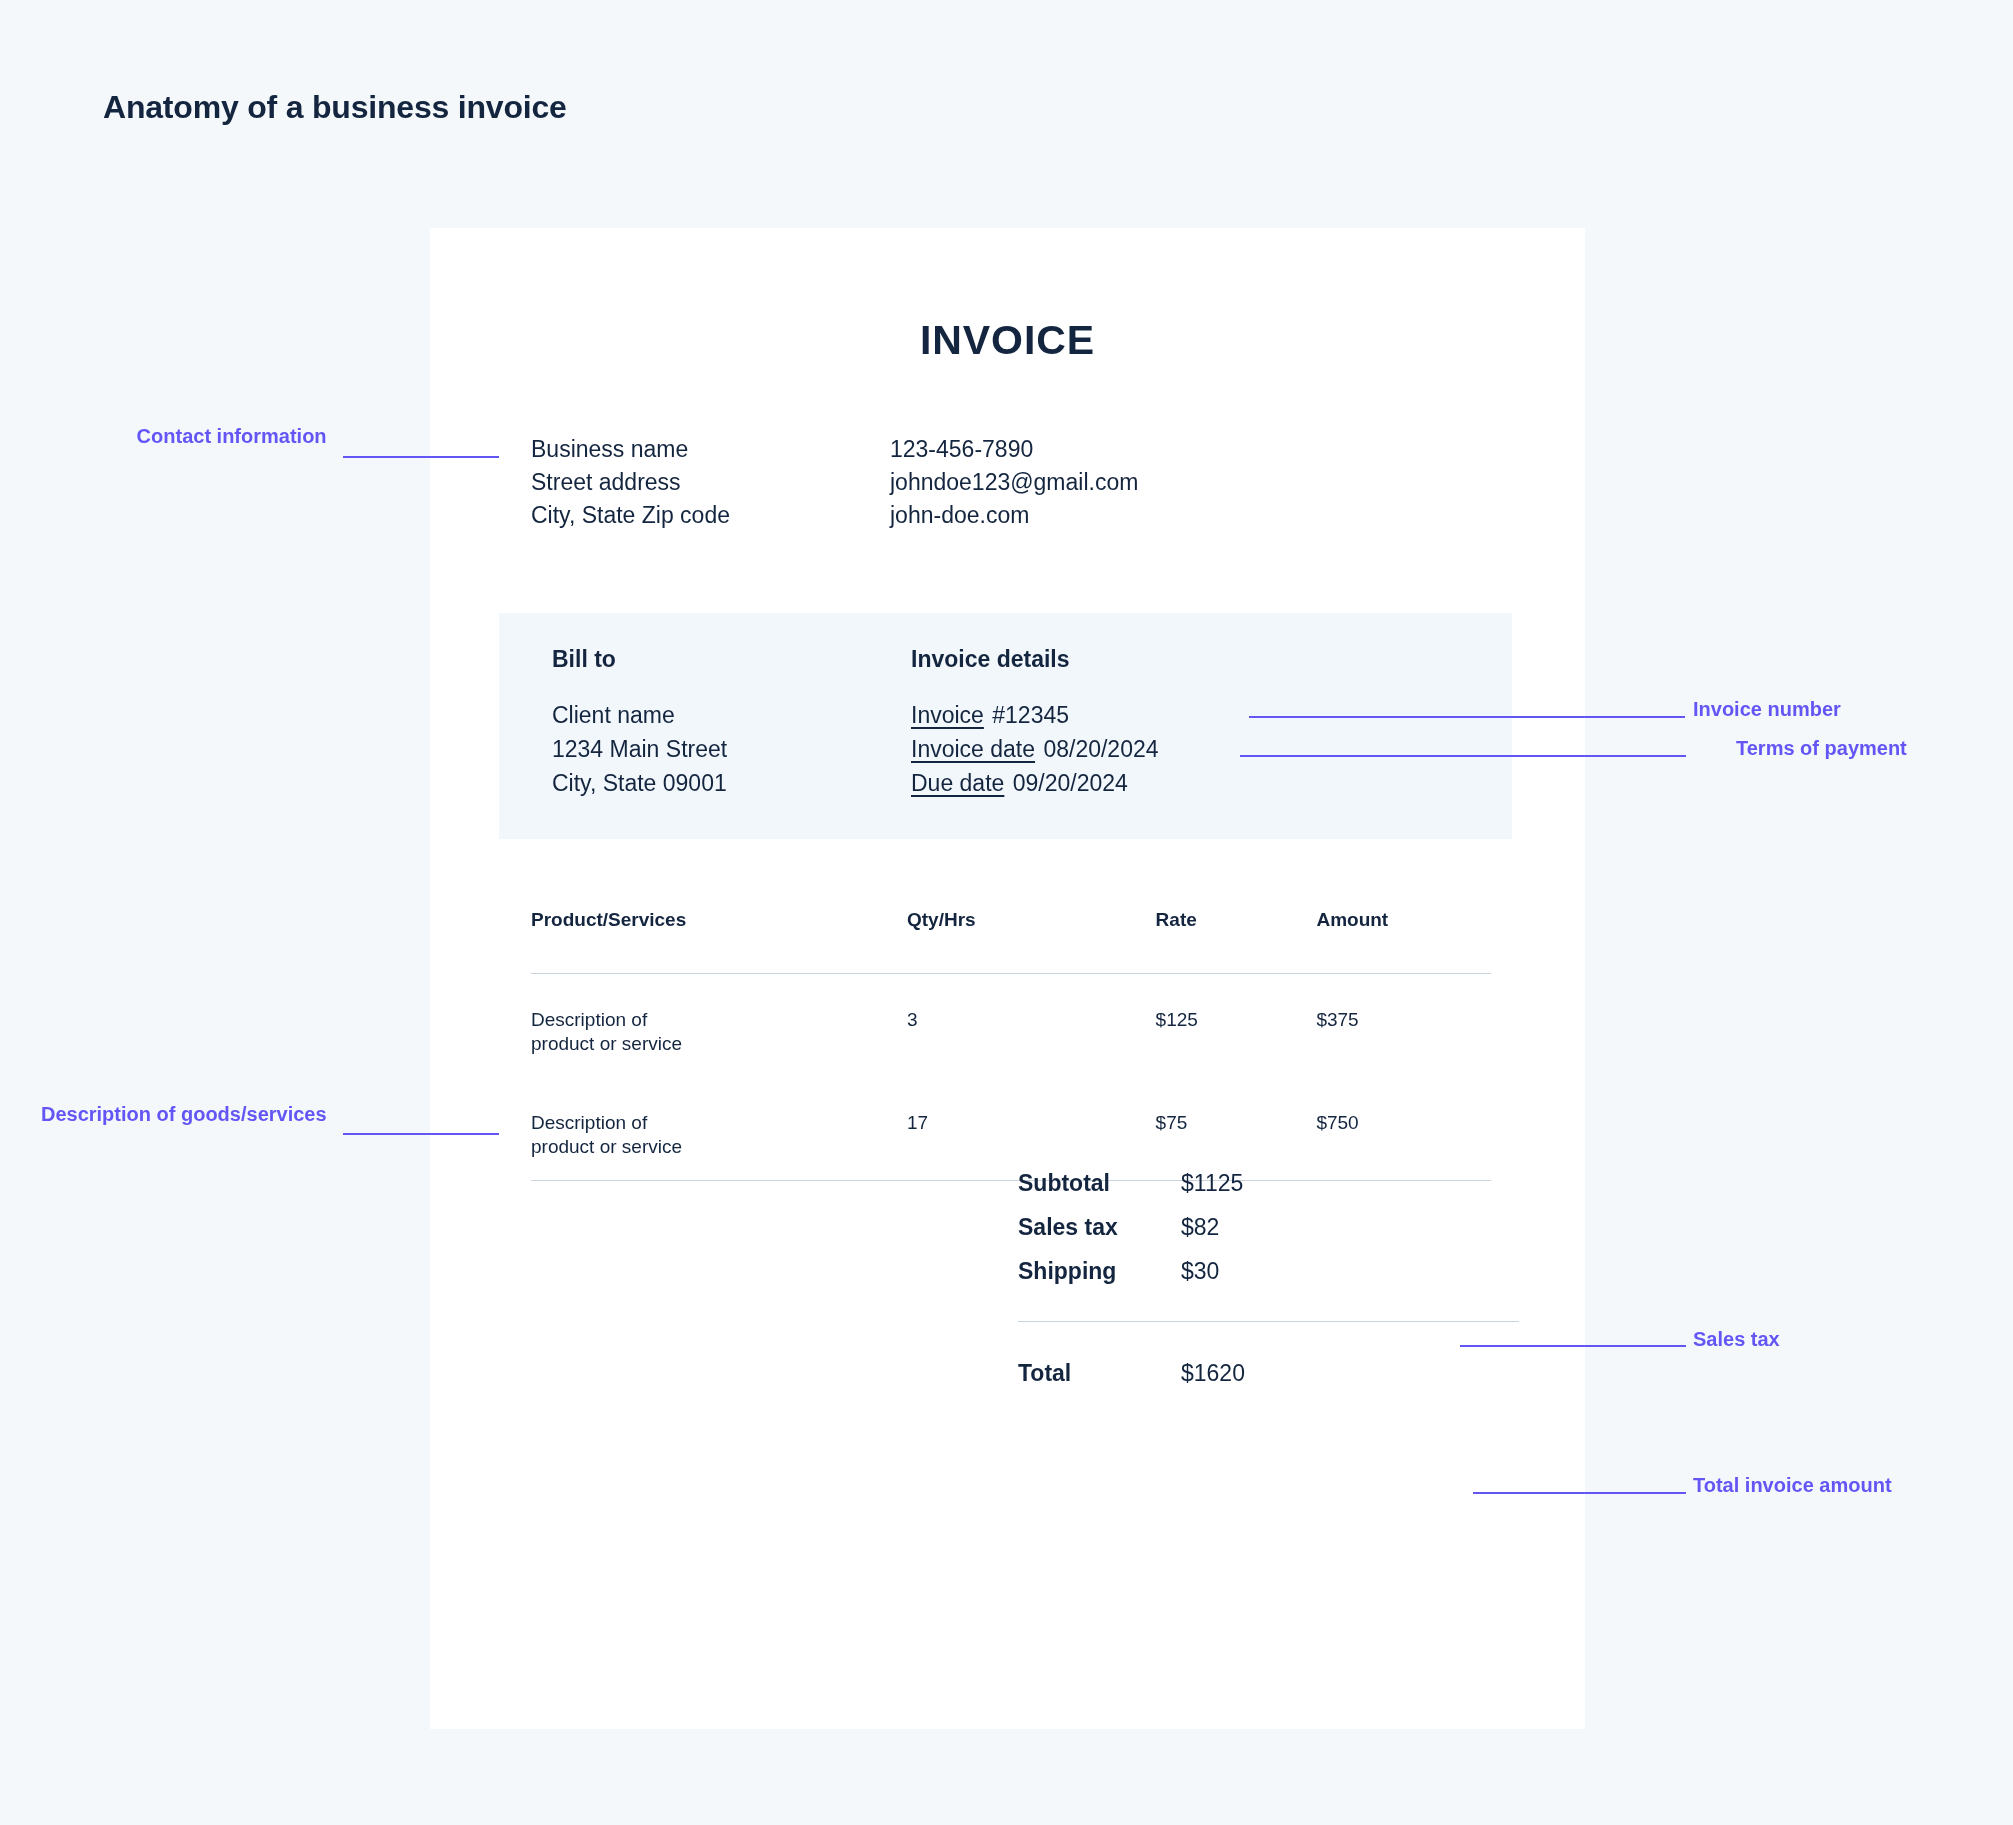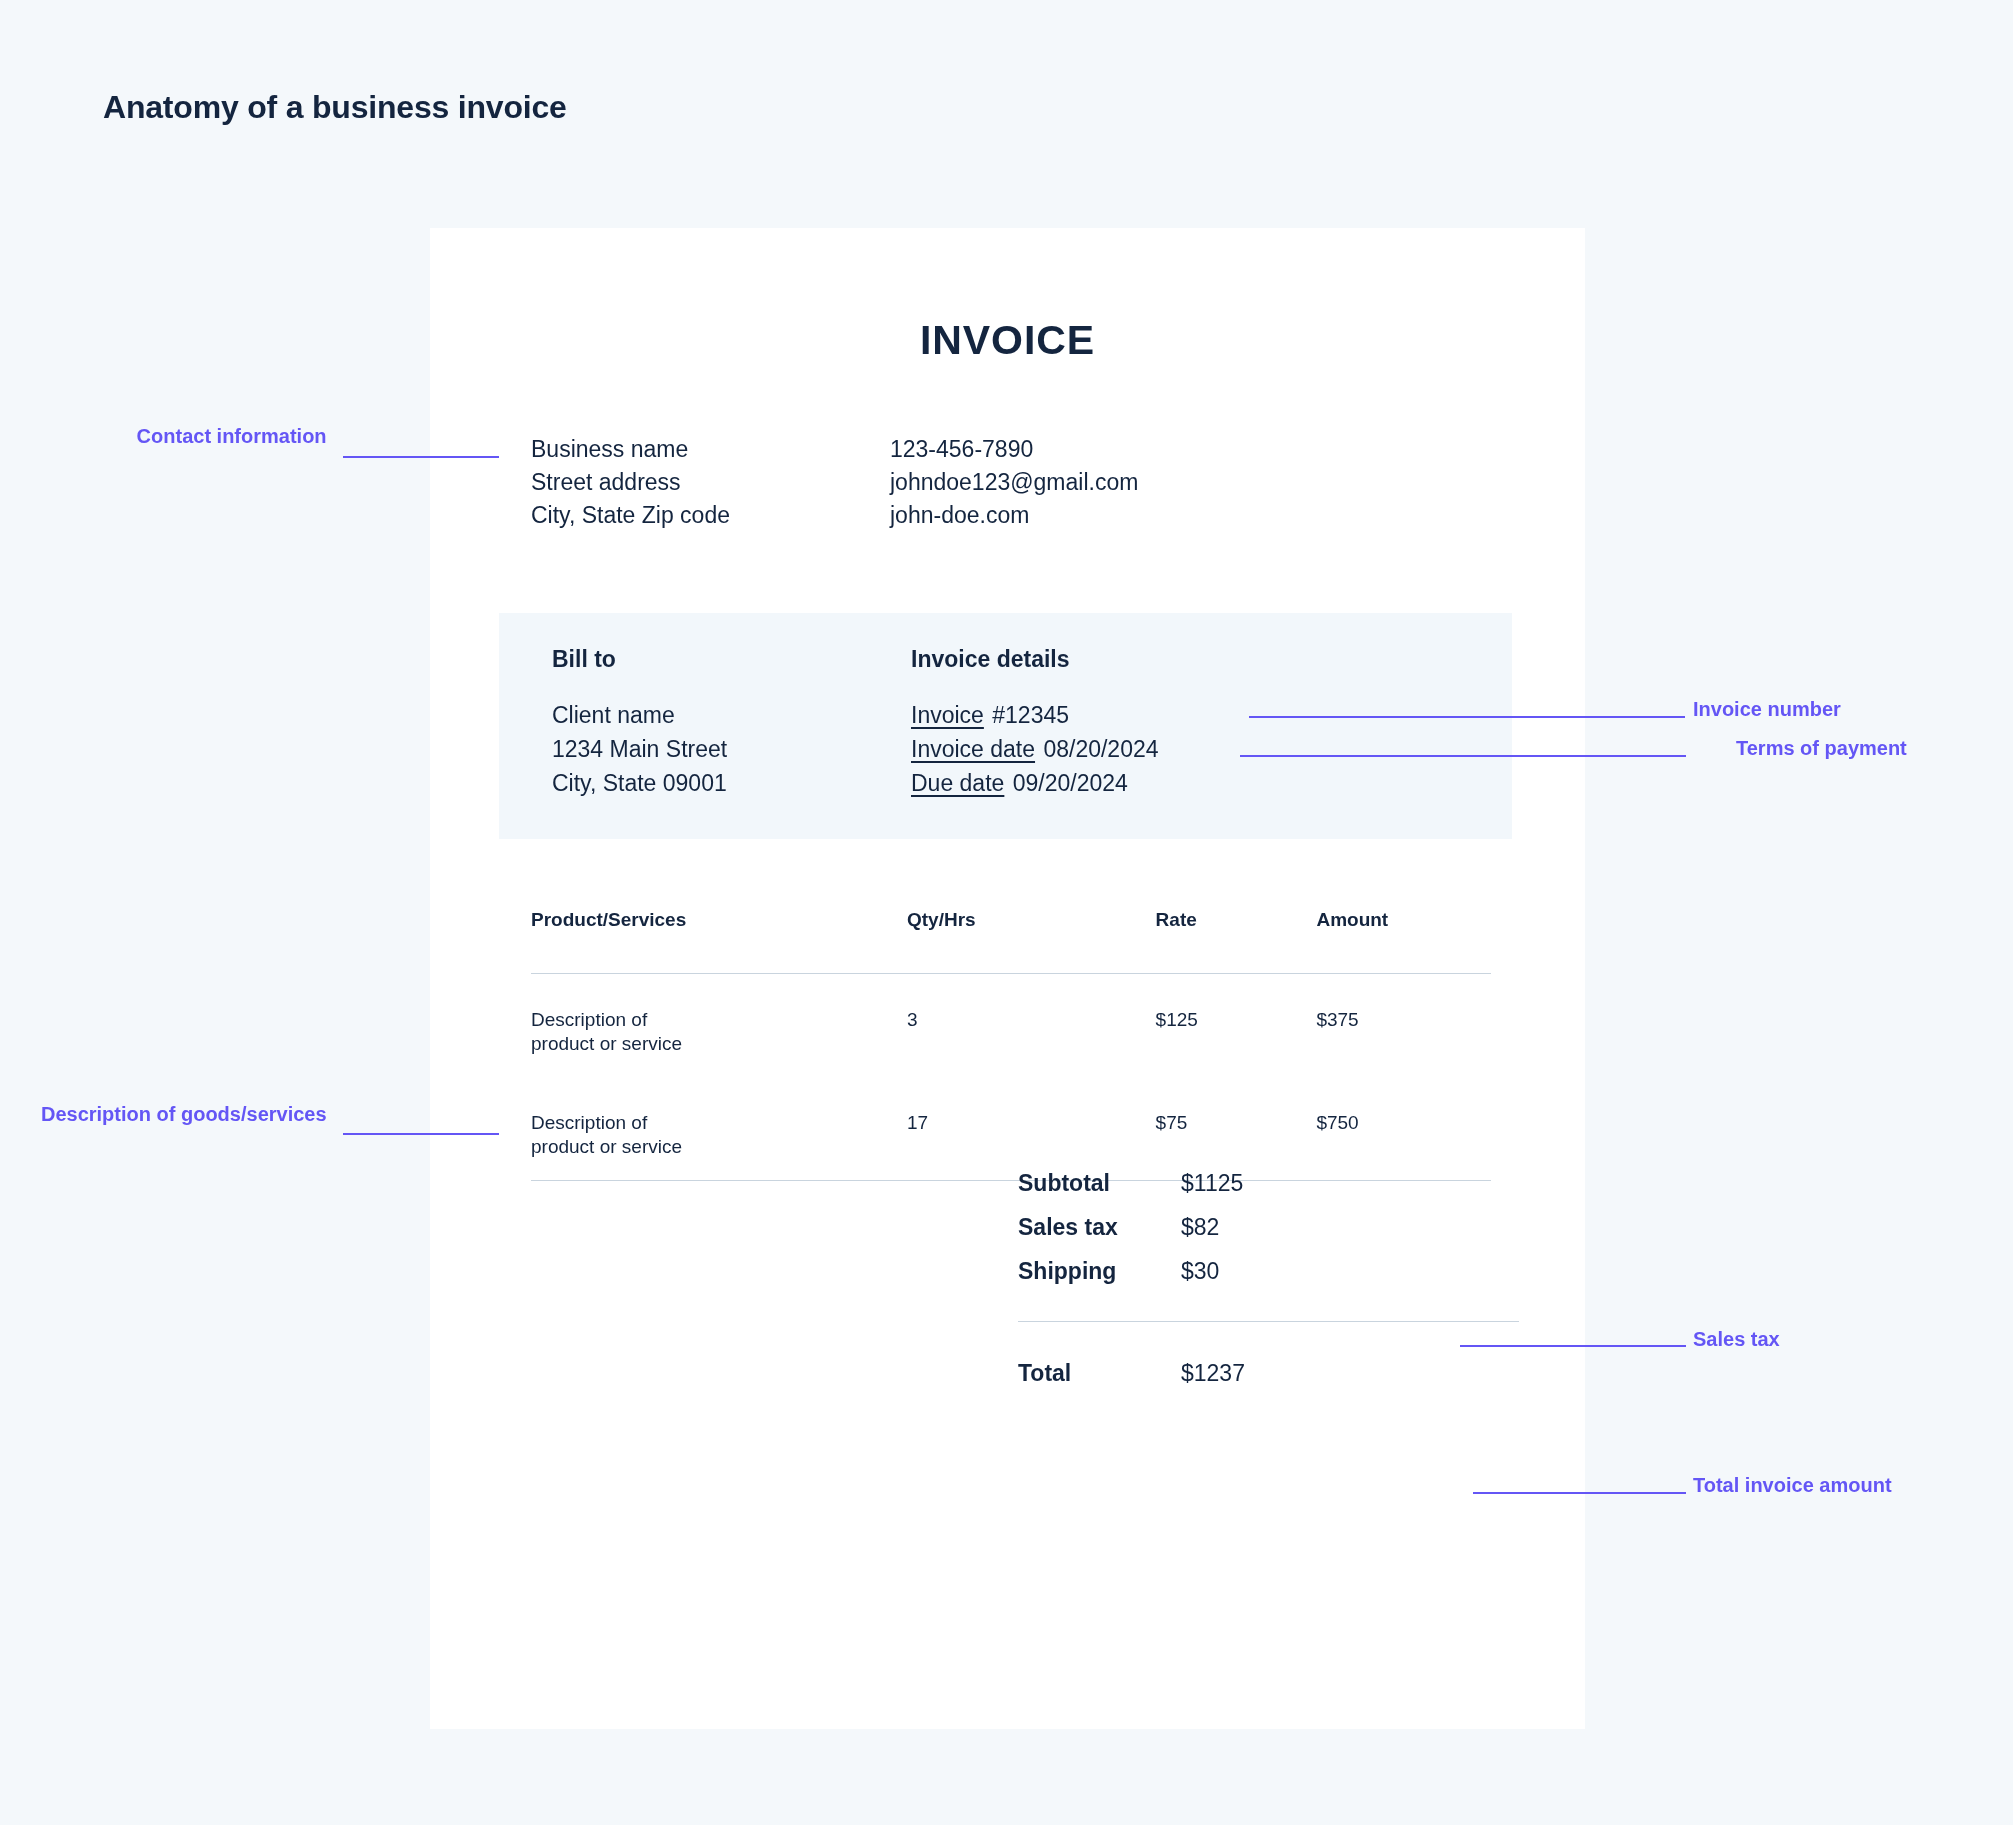--- a/index.html
+++ b/index.html
@@ -277,21 +277,21 @@
       <div class="label">Sales tax</div>
       <div class="value">$82</div>
     </div>
     <div class="row">
       <div class="label">Shipping</div>
       <div class="value">$30</div>
     </div>
     <div class="totals-rule"></div>
     <div class="row">
       <div class="label">Total</div>
-      <div class="value">$1237</div>
+      <div class="value">$1620</div>
     </div>
   </div>
 
 </div>
 
 <div class="annot left" id="annot-contact">Contact information</div>
 <div class="leader" id="leader-contact"></div>
 
 <div class="annot left" id="annot-goods">Description of goods/services</div>
 <div class="leader" id="leader-goods"></div>

